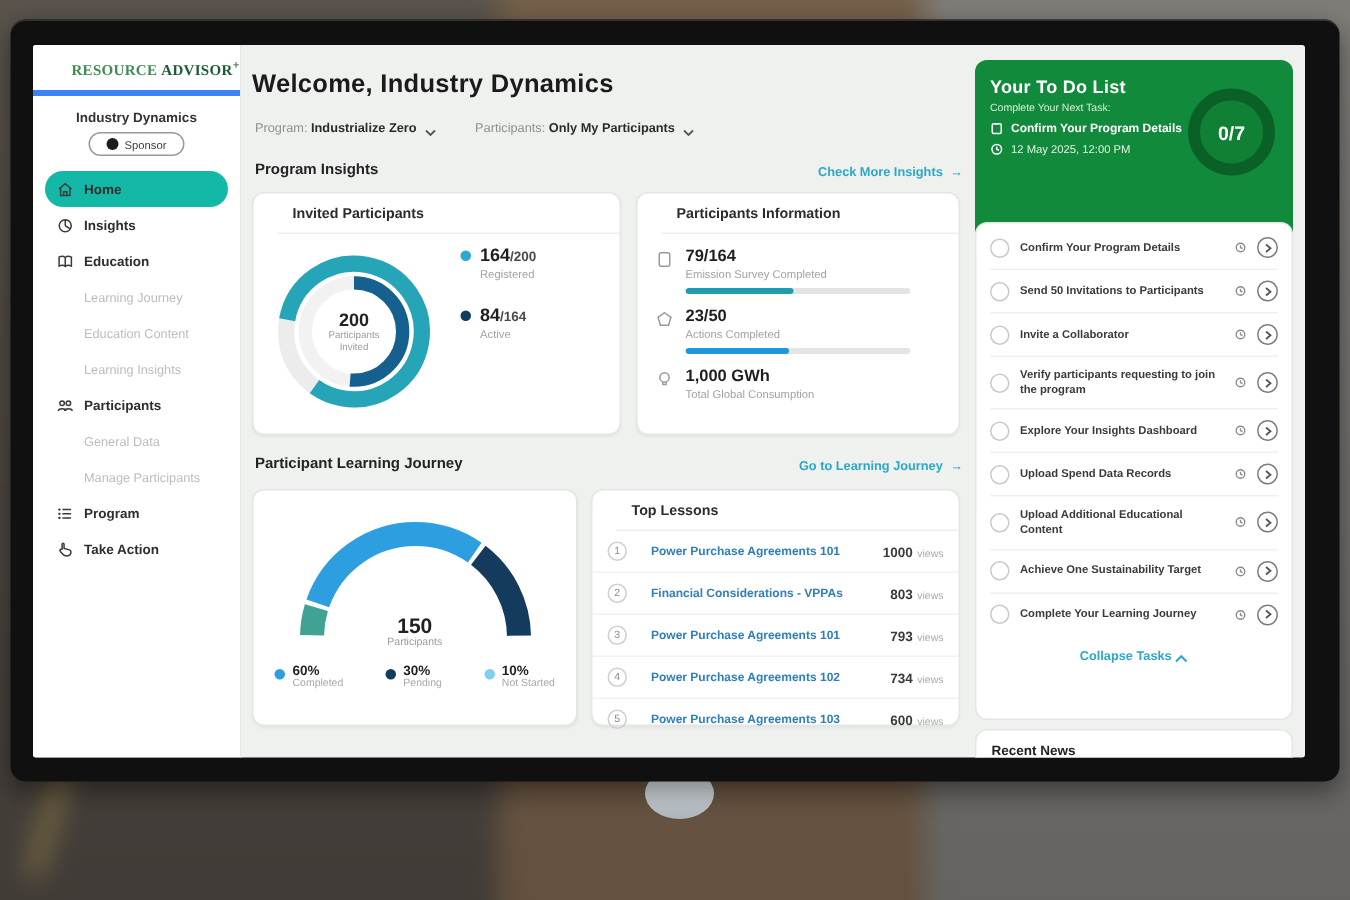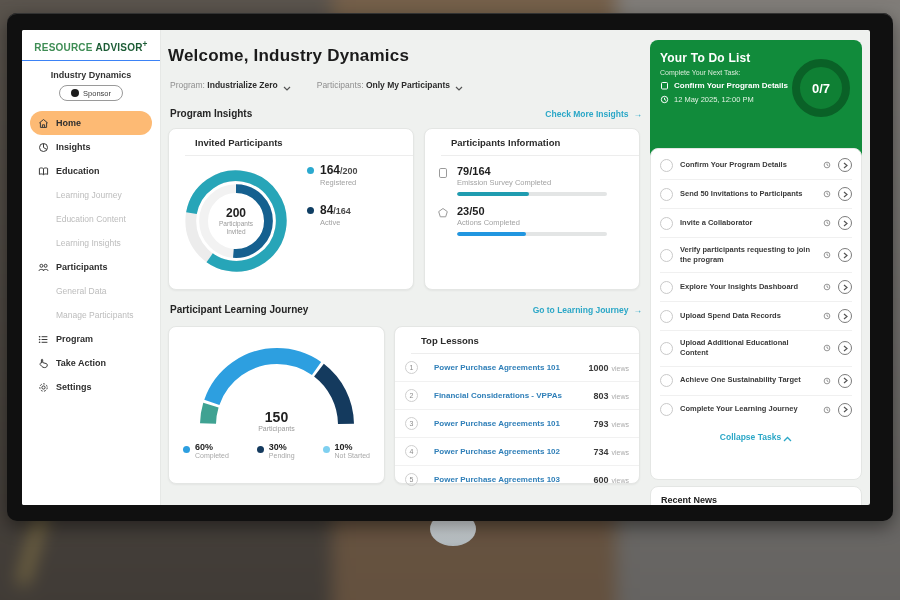--- a/index.html
+++ b/index.html
@@ -16,31 +16,31 @@
   
   .stand { position:absolute; left:430px; top:512px; width:46px; height:34px; border-radius:50%;
            background:linear-gradient(#eef2f4,#aeb6ba); }
   .bezel { position:absolute; left:7px; top:13px; width:886px; height:508px; background:#101010;
            border-radius:10px; box-shadow:0 6px 18px rgba(0,0,0,.45), inset 0 1px 0 #323232; }
   .screen { position:absolute; left:22px; top:30px; width:848px; height:475px; background:#eff1ef;
             border-radius:2px; overflow:hidden; font-size:9px; color:#2b2b2b; }
 
   
   .sidebar { position:absolute; left:0; top:0; width:139px; height:100%; background:#ffffff; border-right:1px solid #e6e8e6; }
-  .logo { padding:9px 0 7px; text-align:center; border-bottom:1px solid #3b82f6; font-size:10px; letter-spacing:.2px; }
+  .logo { padding:9px 0 7px; text-align:right; border-bottom:4px solid #3b82f6; font-size:10px; letter-spacing:.2px;font-family:Liberation Serif, serif; }
   .logo .b1 { color:#3f8d55; font-weight:bold; }
   .logo .b2 { color:#1c5c35; font-weight:bold; }
   .org { text-align:center; font-size:9px; font-weight:bold; color:#333; margin-top:9px; }
   .sponsor { margin:5px auto 8px; width:64px; height:16px; border:1px solid #9a9a9a; border-radius:9px;
              display:flex; align-items:center; justify-content:center; gap:4px; font-size:7.5px; color:#3c3c3c; }
   .sponsor .dot { width:8px; height:8px; border-radius:50%; background:#1c1c1c; }
   .nav { padding:2px 8px; }
   .nav-item { display:flex; align-items:center; gap:7px; height:24px; padding:0 8px; border-radius:12px;
               font-size:9px; font-weight:bold; color:#2e2e2e; cursor:pointer; }
-  .nav-item.active { background:#fdba74; }
+  .nav-item.active { background:#14b8a6; }
   .nav-item.sub { padding-left:26px; font-weight:normal; color:#bcbcbc; font-size:8.5px; }
   .nav-ico { width:11px; height:11px; display:inline-flex; }
   .nav-ico svg { stroke:#3a3a3a; fill:none; stroke-width:1; }
 
   
   .h1 { position:absolute; left:146px; top:16px; font-size:17px; font-weight:bold; color:#1b1b1b; letter-spacing:.2px; }
   .filters { position:absolute; left:148px; top:50px; display:flex; gap:26px; align-items:center; font-size:8.5px; }
   .flabel { color:#8f8f8f; }
   .fvalue { font-weight:bold; color:#2b2b2b; display:inline-flex; align-items:center; gap:5px; cursor:pointer; }
   .chev { width:8px; height:5px; }
@@ -208,29 +208,20 @@
           </span>
         <span>Program</span>
       </div>
       <div class="nav-item">
         <span class="nav-ico">
             <svg viewBox="0 0 11 11">
               <path d="M3.4 5 V1.9 c0-.9 1.3-.9 1.3 0 v2.7 l3.6 1 c.6.2 1 .7 1 1.3 0 1.6-.9 2.7-2.6 2.7 -1.2 0-2.3-.4-3-1.3 L2.1 6.5 c-.6-.7.4-1.7 1.3-1.5 z"></path>
             </svg>
           </span>
         <span>Take Action</span>
-      </div>
-      <div class="nav-item">
-        <span class="nav-ico">
-            <svg viewBox="0 0 11 11">
-              <circle cx="5.5" cy="5.5" r="1.6"></circle>
-              <circle cx="5.5" cy="5.5" r="3.7" stroke-dasharray="1.9 1.4"></circle>
-            </svg>
-          </span>
-        <span>Settings</span>
       </div>
     </div>
   </div>
 
   <div class="h1">Welcome, Industry Dynamics</div>
   <div class="filters">
     <span>
       <span class="flabel">Program:</span>
       <span class="fvalue">
         <span>Industrialize Zero</span>
@@ -309,20 +300,30 @@
             <path d="M6 1.5 L10.3 4.6 L8.7 9.8 H3.3 L1.7 4.6 Z"></path>
           </svg></span>
       <span>
         <div class="pinfo-val">23/50</div>
         <div class="pinfo-lab">Actions Completed</div>
         <div class="bar">
             <div class="bar-fill" style="width: 46%; background: rgb(33, 150, 224);"></div>
           </div>
       </span>
     </div>
+    <div class="pinfo-row">
+      <span class="pinfo-ico"><svg viewBox="0 0 12 12">
+            <circle cx="6" cy="4.6" r="3.1"></circle>
+            <path d="M4.9 7.7 V9.3 H7.1 V7.7"></path>
+          </svg></span>
+      <span>
+        <div class="pinfo-val">1,000 GWh</div>
+        <div class="pinfo-lab">Total Global Consumption</div>
+      </span>
+    </div>
   </div>
 
   <div class="sec" style="top:274px;">
     <span class="sec-title">Participant Learning Journey</span>
     <span class="sec-link">
       <span>Go to Learning Journey</span>
       <span>→</span>
     </span>
   </div>
 

